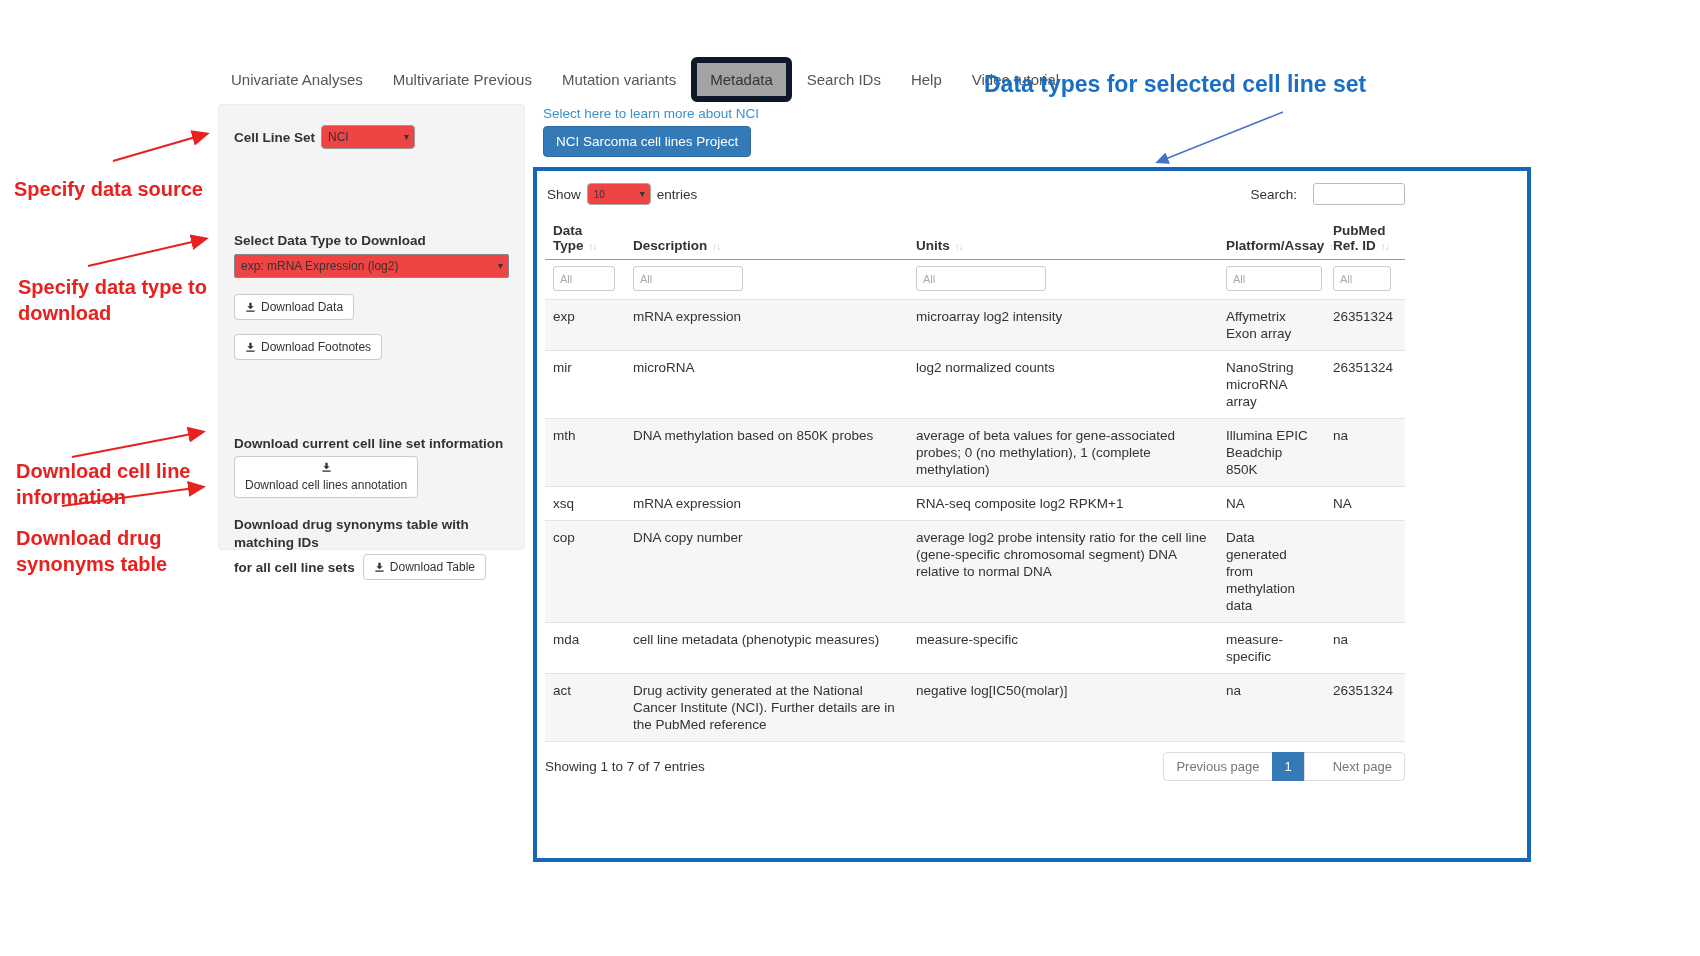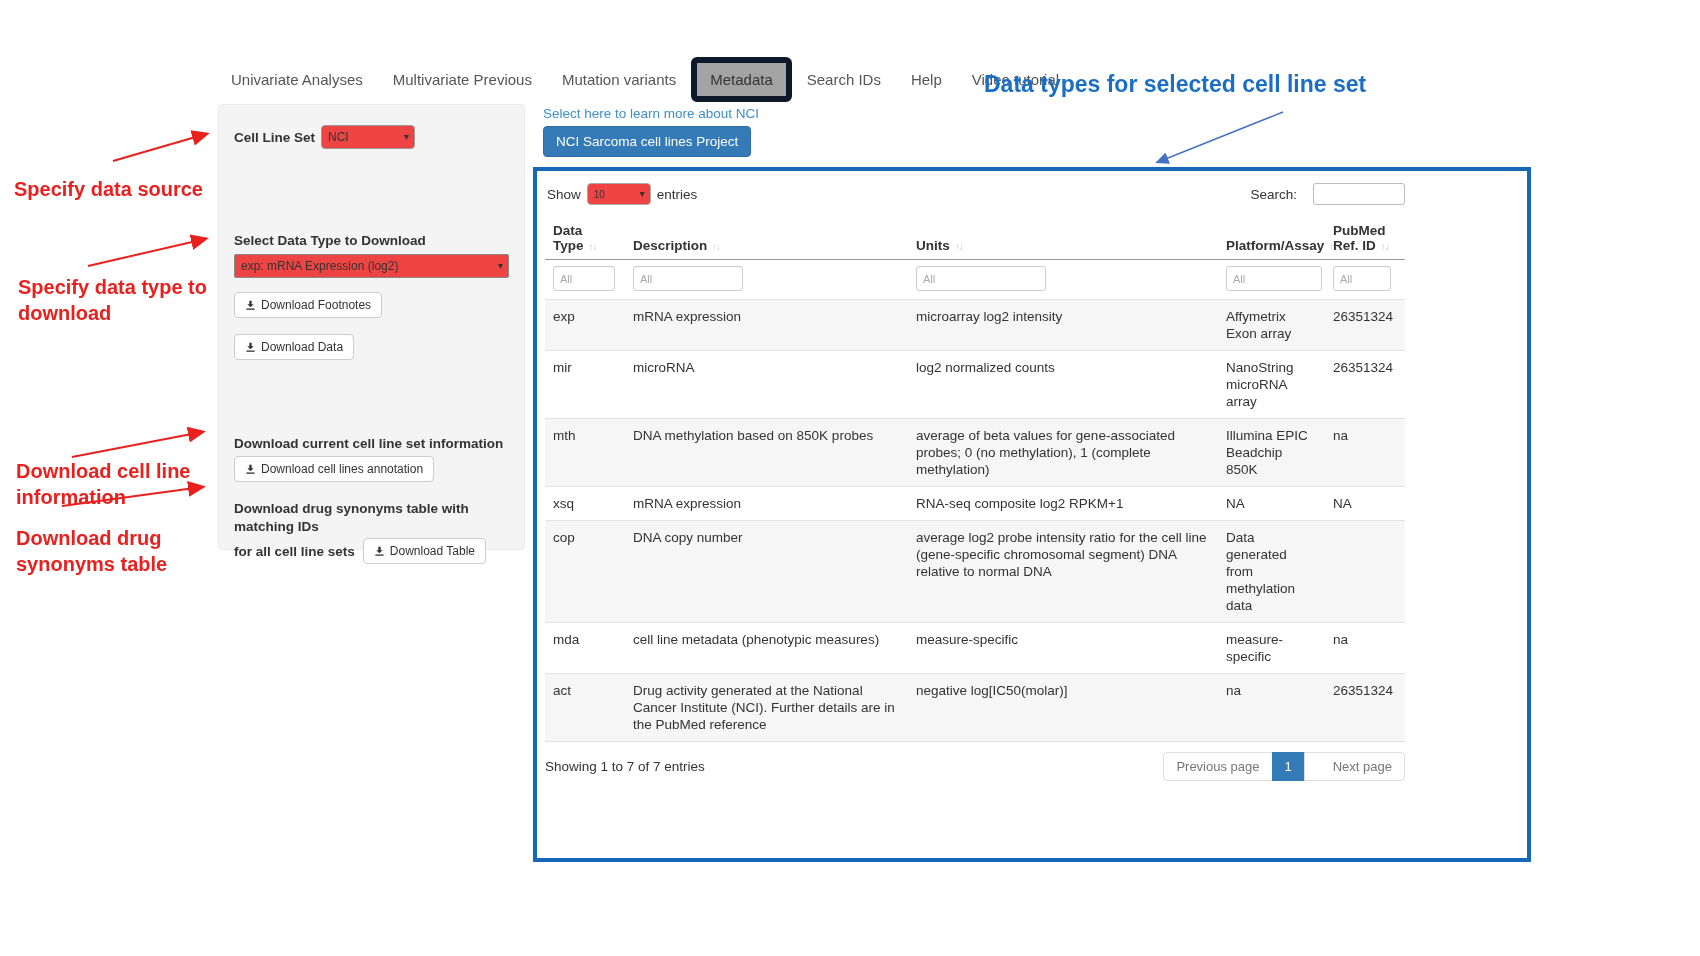--- a/index.html
+++ b/index.html
@@ -26,21 +26,21 @@
   .dtype-heading { margin-top:84px; }
   .dtype-selwrap { display:block; margin-top:6px; }
   .dtype-select { width:100%; height:24px; border-color:#888; border-radius:2px; }
   .btn { display:inline-flex; align-items:center; gap:5px; background:#fff; border:1px solid #ccc;
          border-radius:4px; padding:5px 10px; font-size:12px; color:#333; cursor:pointer;
          font-family:"Liberation Sans","DejaVu Sans",sans-serif; }
   .btn svg { flex:0 0 auto; }
   .btn-dl-data { margin-top:16px; }
   .btn-dl-foot { margin-top:14px; }
   .cli-heading { margin-top:76px; }
-  .btn-dl-annot { margin-top:5px; }
+  .btn-dl-annot { margin-top:5px;flex-direction:column; }
   .drug-heading { margin-top:18px; line-height:18px; }
   .drug-row2 { display:flex; align-items:center; gap:8px; margin-top:2px; }
 
   
   .learn-link { position:absolute; left:543px; top:106px; font-size:13.5px; color:#3e8fc9; cursor:pointer; }
   .project-btn { position:absolute; left:543px; top:126px; background:#337ab7; color:#fff;
                  border:1px solid #2e6da4; border-radius:4px; font-size:13.5px; padding:7px 12px; cursor:pointer;
                  font-family:"Liberation Sans","DejaVu Sans",sans-serif; }
 
   .blue-box { position:absolute; left:533px; top:167px; width:998px; height:695px;
@@ -108,34 +108,34 @@
     </span>
   </div>
 
   <div class="bold-label dtype-heading">Select Data Type to Download</div>
   <span class="sel-wrap dtype-selwrap">
     <select class="dtype-select">
       <option>exp: mRNA Expression (log2)</option>
     </select>
   </span>
 
+  <div><button class="btn btn-dl-data">
+    <svg viewBox="0 0 16 16" width="11" height="11" fill="#333">
+          <path d="M6.3 1h3.4v5h2.9L8 10.7 3.4 6h2.9z"></path>
+          <path d="M2 12.3h12v1.9H2z"></path>
+        </svg>
+    <span>Download Data</span>
+  </button></div>
+
   <div><button class="btn btn-dl-foot">
     <svg viewBox="0 0 16 16" width="11" height="11" fill="#333">
           <path d="M6.3 1h3.4v5h2.9L8 10.7 3.4 6h2.9z"></path>
           <path d="M2 12.3h12v1.9H2z"></path>
         </svg>
     <span>Download Footnotes</span>
-  </button></div>
-
-  <div><button class="btn btn-dl-data">
-    <svg viewBox="0 0 16 16" width="11" height="11" fill="#333">
-          <path d="M6.3 1h3.4v5h2.9L8 10.7 3.4 6h2.9z"></path>
-          <path d="M2 12.3h12v1.9H2z"></path>
-        </svg>
-    <span>Download Data</span>
   </button></div>
 
   <div class="bold-label cli-heading">Download current cell line set information</div>
   <div><button class="btn btn-dl-annot">
     <svg viewBox="0 0 16 16" width="11" height="11" fill="#333">
           <path d="M6.3 1h3.4v5h2.9L8 10.7 3.4 6h2.9z"></path>
           <path d="M2 12.3h12v1.9H2z"></path>
         </svg>
     <span>Download cell lines annotation</span>
   </button></div>

